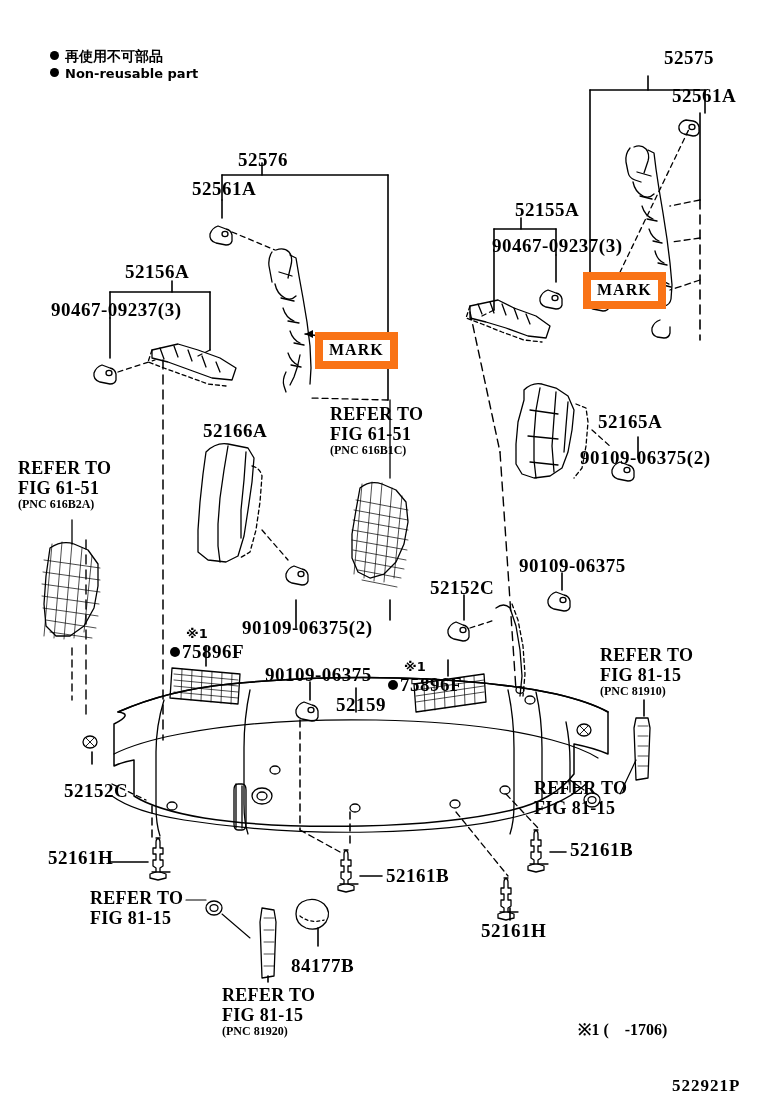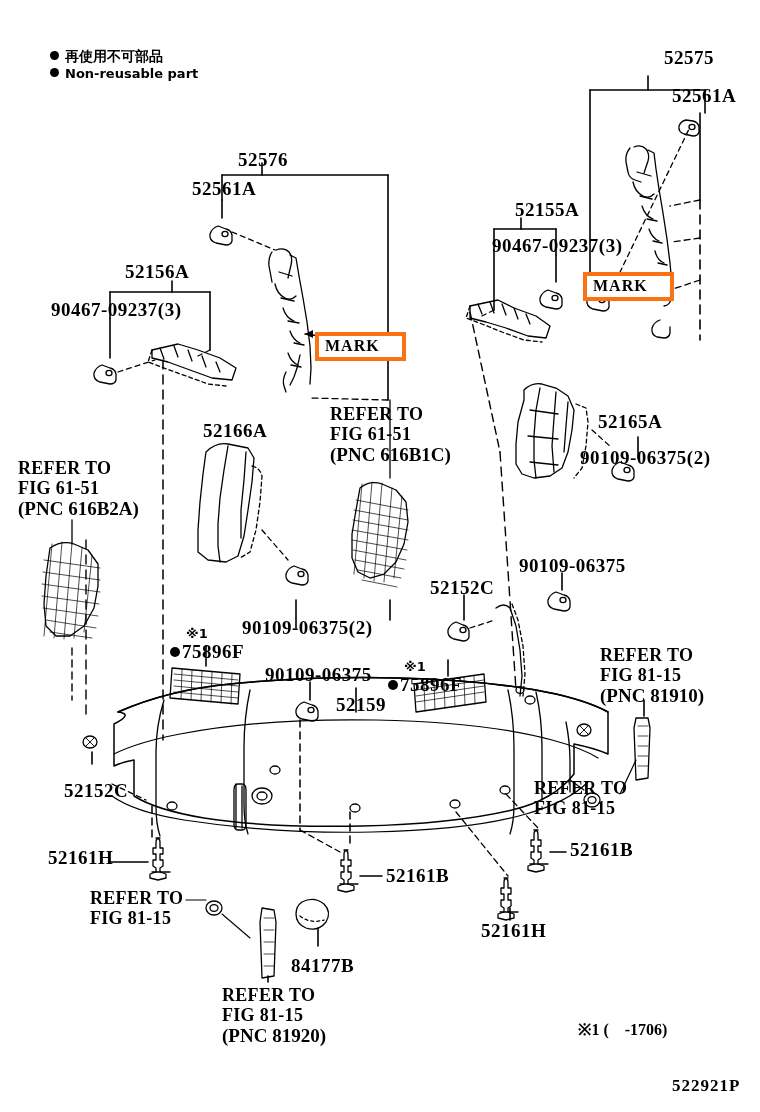--- a/index.html
+++ b/index.html
@@ -29,21 +29,21 @@
   .refer {
     position: absolute;
     font-family: "Liberation Serif", "DejaVu Serif", serif;
     font-weight: bold;
     font-size: 18px;
     line-height: 1.12;
     white-space: nowrap;
     letter-spacing: 0.3px;
   }
   .refer .pnc {
-    font-size: 19px;
+    font-size: 12px;
     letter-spacing: 0px;
   }
   .legend {
     position: absolute;
     font-weight: bold;
     white-space: nowrap;
   }
   .legend .jp {
     font-family: "DejaVu Sans", sans-serif;
     font-size: 14px;
@@ -60,25 +60,25 @@
     display: inline-block;
     width: 9px;
     height: 9px;
     border-radius: 50%;
     background: #000;
     margin-right: 6px;
     vertical-align: 1px;
   }
   .markbox {
     position: absolute;
-    border: 4px solid #f97316;
+    border: 8px solid #f97316;
     font-family: "Liberation Serif", "DejaVu Serif", serif;
     font-weight: bold;
     font-size: 16px;
-    padding: 1px 22px 2px 6px;
+    padding: 1px 6px 2px 6px;
     background: #fff;
     letter-spacing: 1px;
     line-height: 1.1;
   }
   .star {
     font-family: "DejaVu Sans", sans-serif;
     font-size: 13px;
     font-weight: bold;
   }
   .dotlbl .bullet { width: 10px; height: 10px; margin-right: 2px; }

